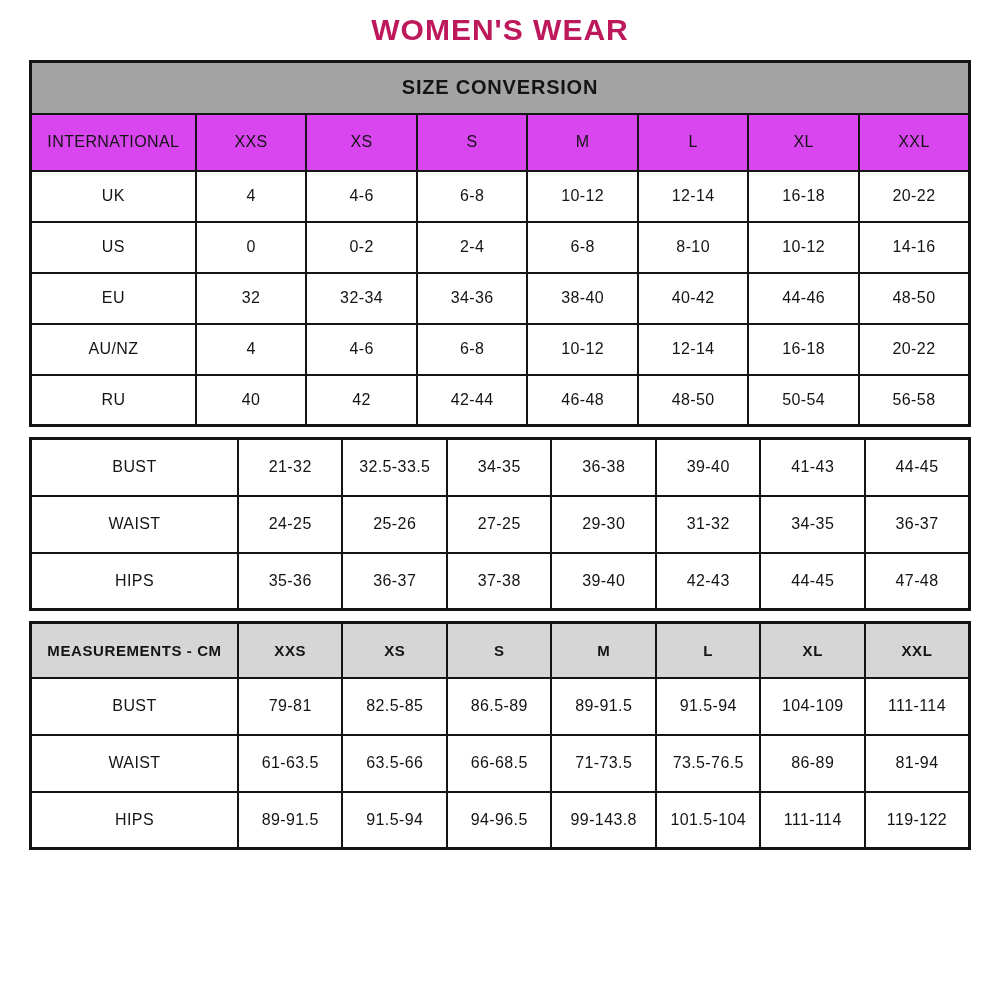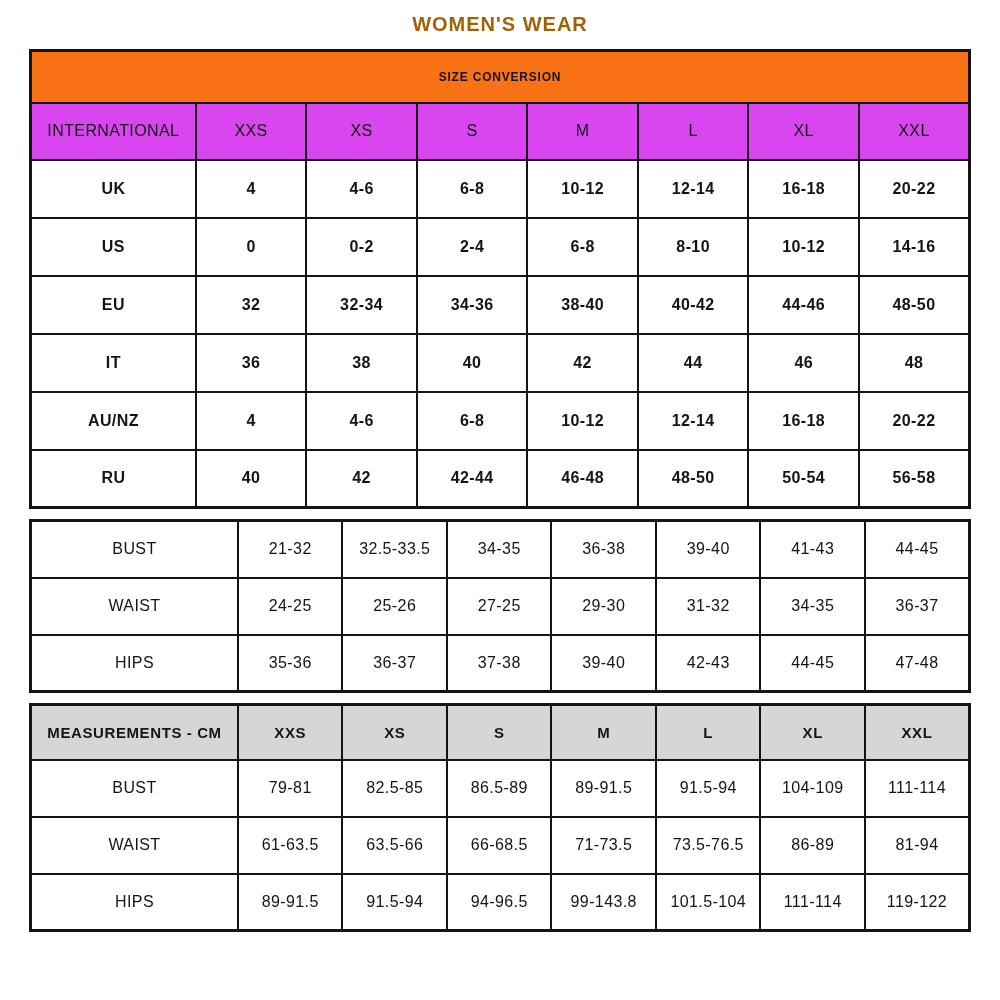--- a/index.html
+++ b/index.html
@@ -10,58 +10,58 @@
     color: #141414;
   }
   .page {
     width: 1000px;
     height: 1000px;
     padding-top: 13px;
     overflow: hidden;
   }
   h1.title {
     text-align: center;
-    font-size: 20px;
+    font-size: 30px;
     font-weight: 700;
     letter-spacing: 1px;
     margin-bottom: 13px;
-    color: #a16207;
+    color: #be185d;
   }
   table {
     width: 942px;
     margin: 0 auto 10px auto;
     border-collapse: collapse;
     border: 3px solid #141414;
     table-layout: fixed;
   }
   th, td {
     border: 2px solid #141414;
     text-align: center;
     vertical-align: middle;
     color: #141414;
     letter-spacing: 0.4px;
   }
   
   table.conv .banner {
-    background: #f97316;
+    background: #a3a3a3;
     height: 52px;
-    font-size: 12px;
+    font-size: 20px;
     font-weight: 700;
     letter-spacing: 0.8px;
   }
   table.conv th.colhead {
     background: #d946ef;
     font-weight: 400;
     height: 57px;
     font-size: 16px;
   }
   table.conv td {
-    height: 58px;
-    font-size: 16px;
-    font-weight: 700;
+    height: 51px;
+    font-size: 16px;
+    font-weight: 400;
   }
   
   table.meas th {
     background: #d6d6d6;
     height: 55px;
     font-size: 15px;
     font-weight: 700;
     letter-spacing: 0.6px;
   }
   table.meas td {
@@ -129,30 +129,20 @@
           <td class="rowlabel">EU</td>
           <td class="val">32</td>
           <td class="val">32-34</td>
           <td class="val">34-36</td>
           <td class="val">38-40</td>
           <td class="val">40-42</td>
           <td class="val">44-46</td>
           <td class="val">48-50</td>
         </tr>
         <tr>
-          <td class="rowlabel">IT</td>
-          <td class="val">36</td>
-          <td class="val">38</td>
-          <td class="val">40</td>
-          <td class="val">42</td>
-          <td class="val">44</td>
-          <td class="val">46</td>
-          <td class="val">48</td>
-        </tr>
-        <tr>
           <td class="rowlabel">AU/NZ</td>
           <td class="val">4</td>
           <td class="val">4-6</td>
           <td class="val">6-8</td>
           <td class="val">10-12</td>
           <td class="val">12-14</td>
           <td class="val">16-18</td>
           <td class="val">20-22</td>
         </tr>
         <tr>

